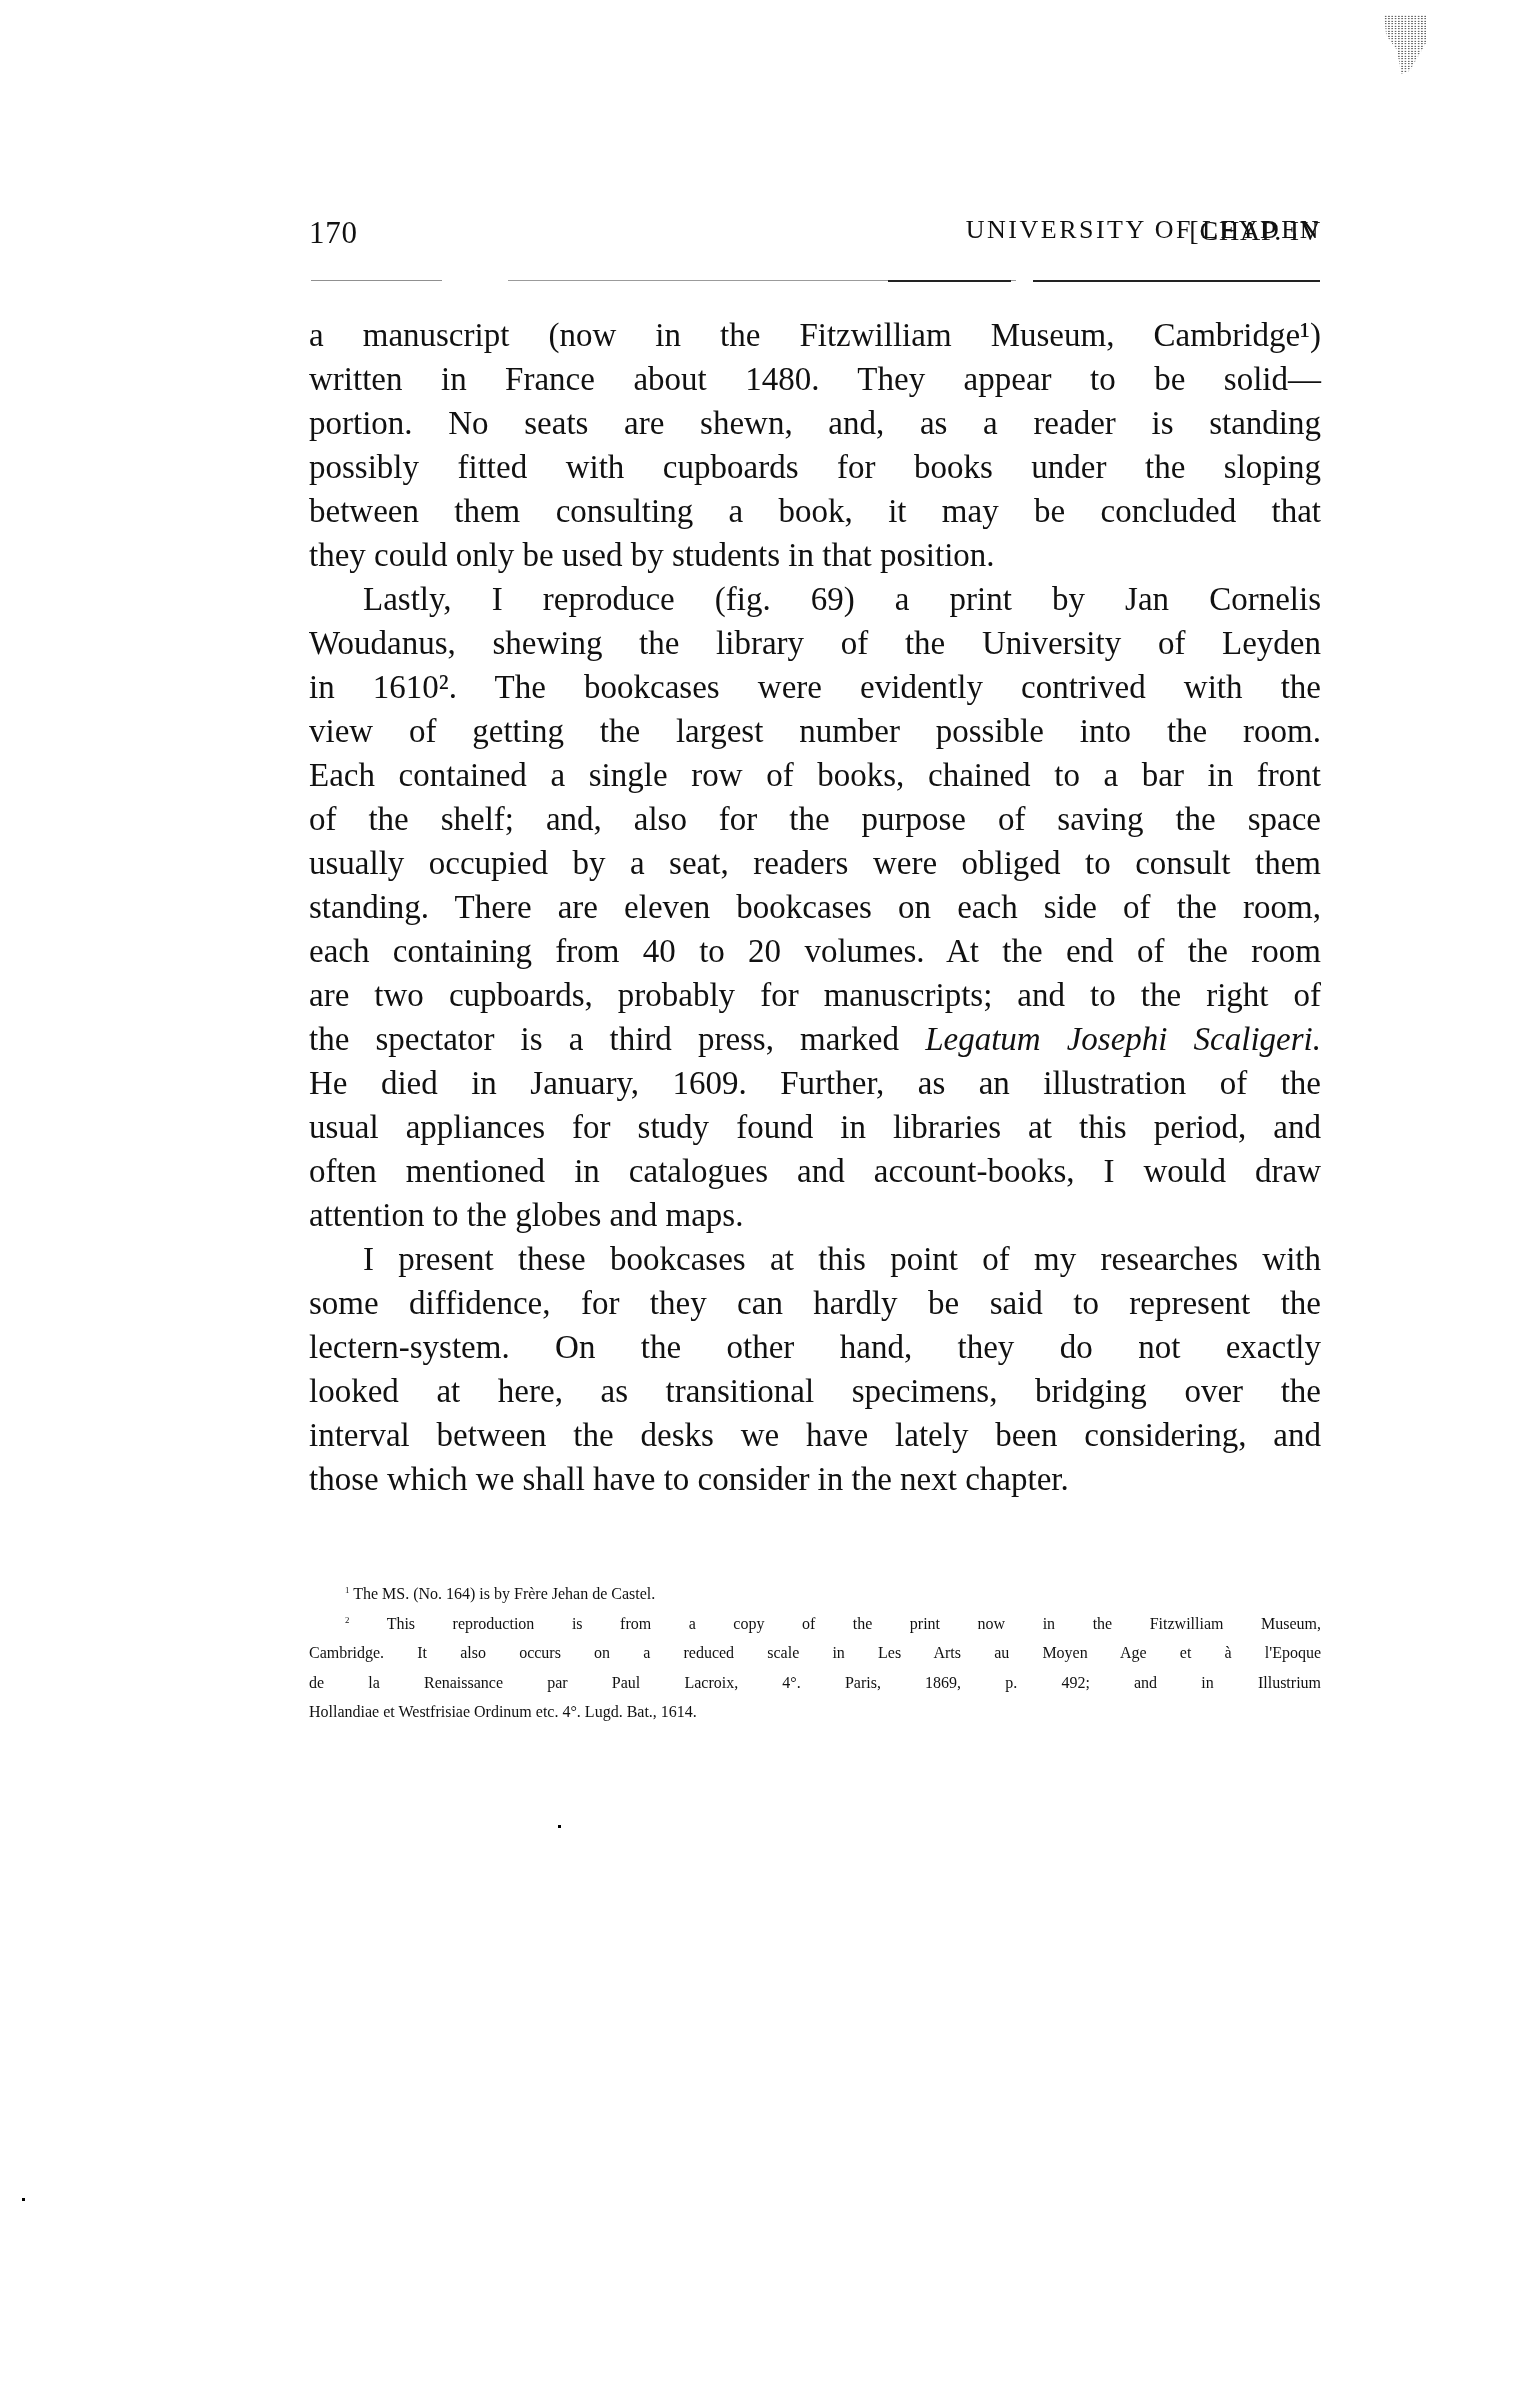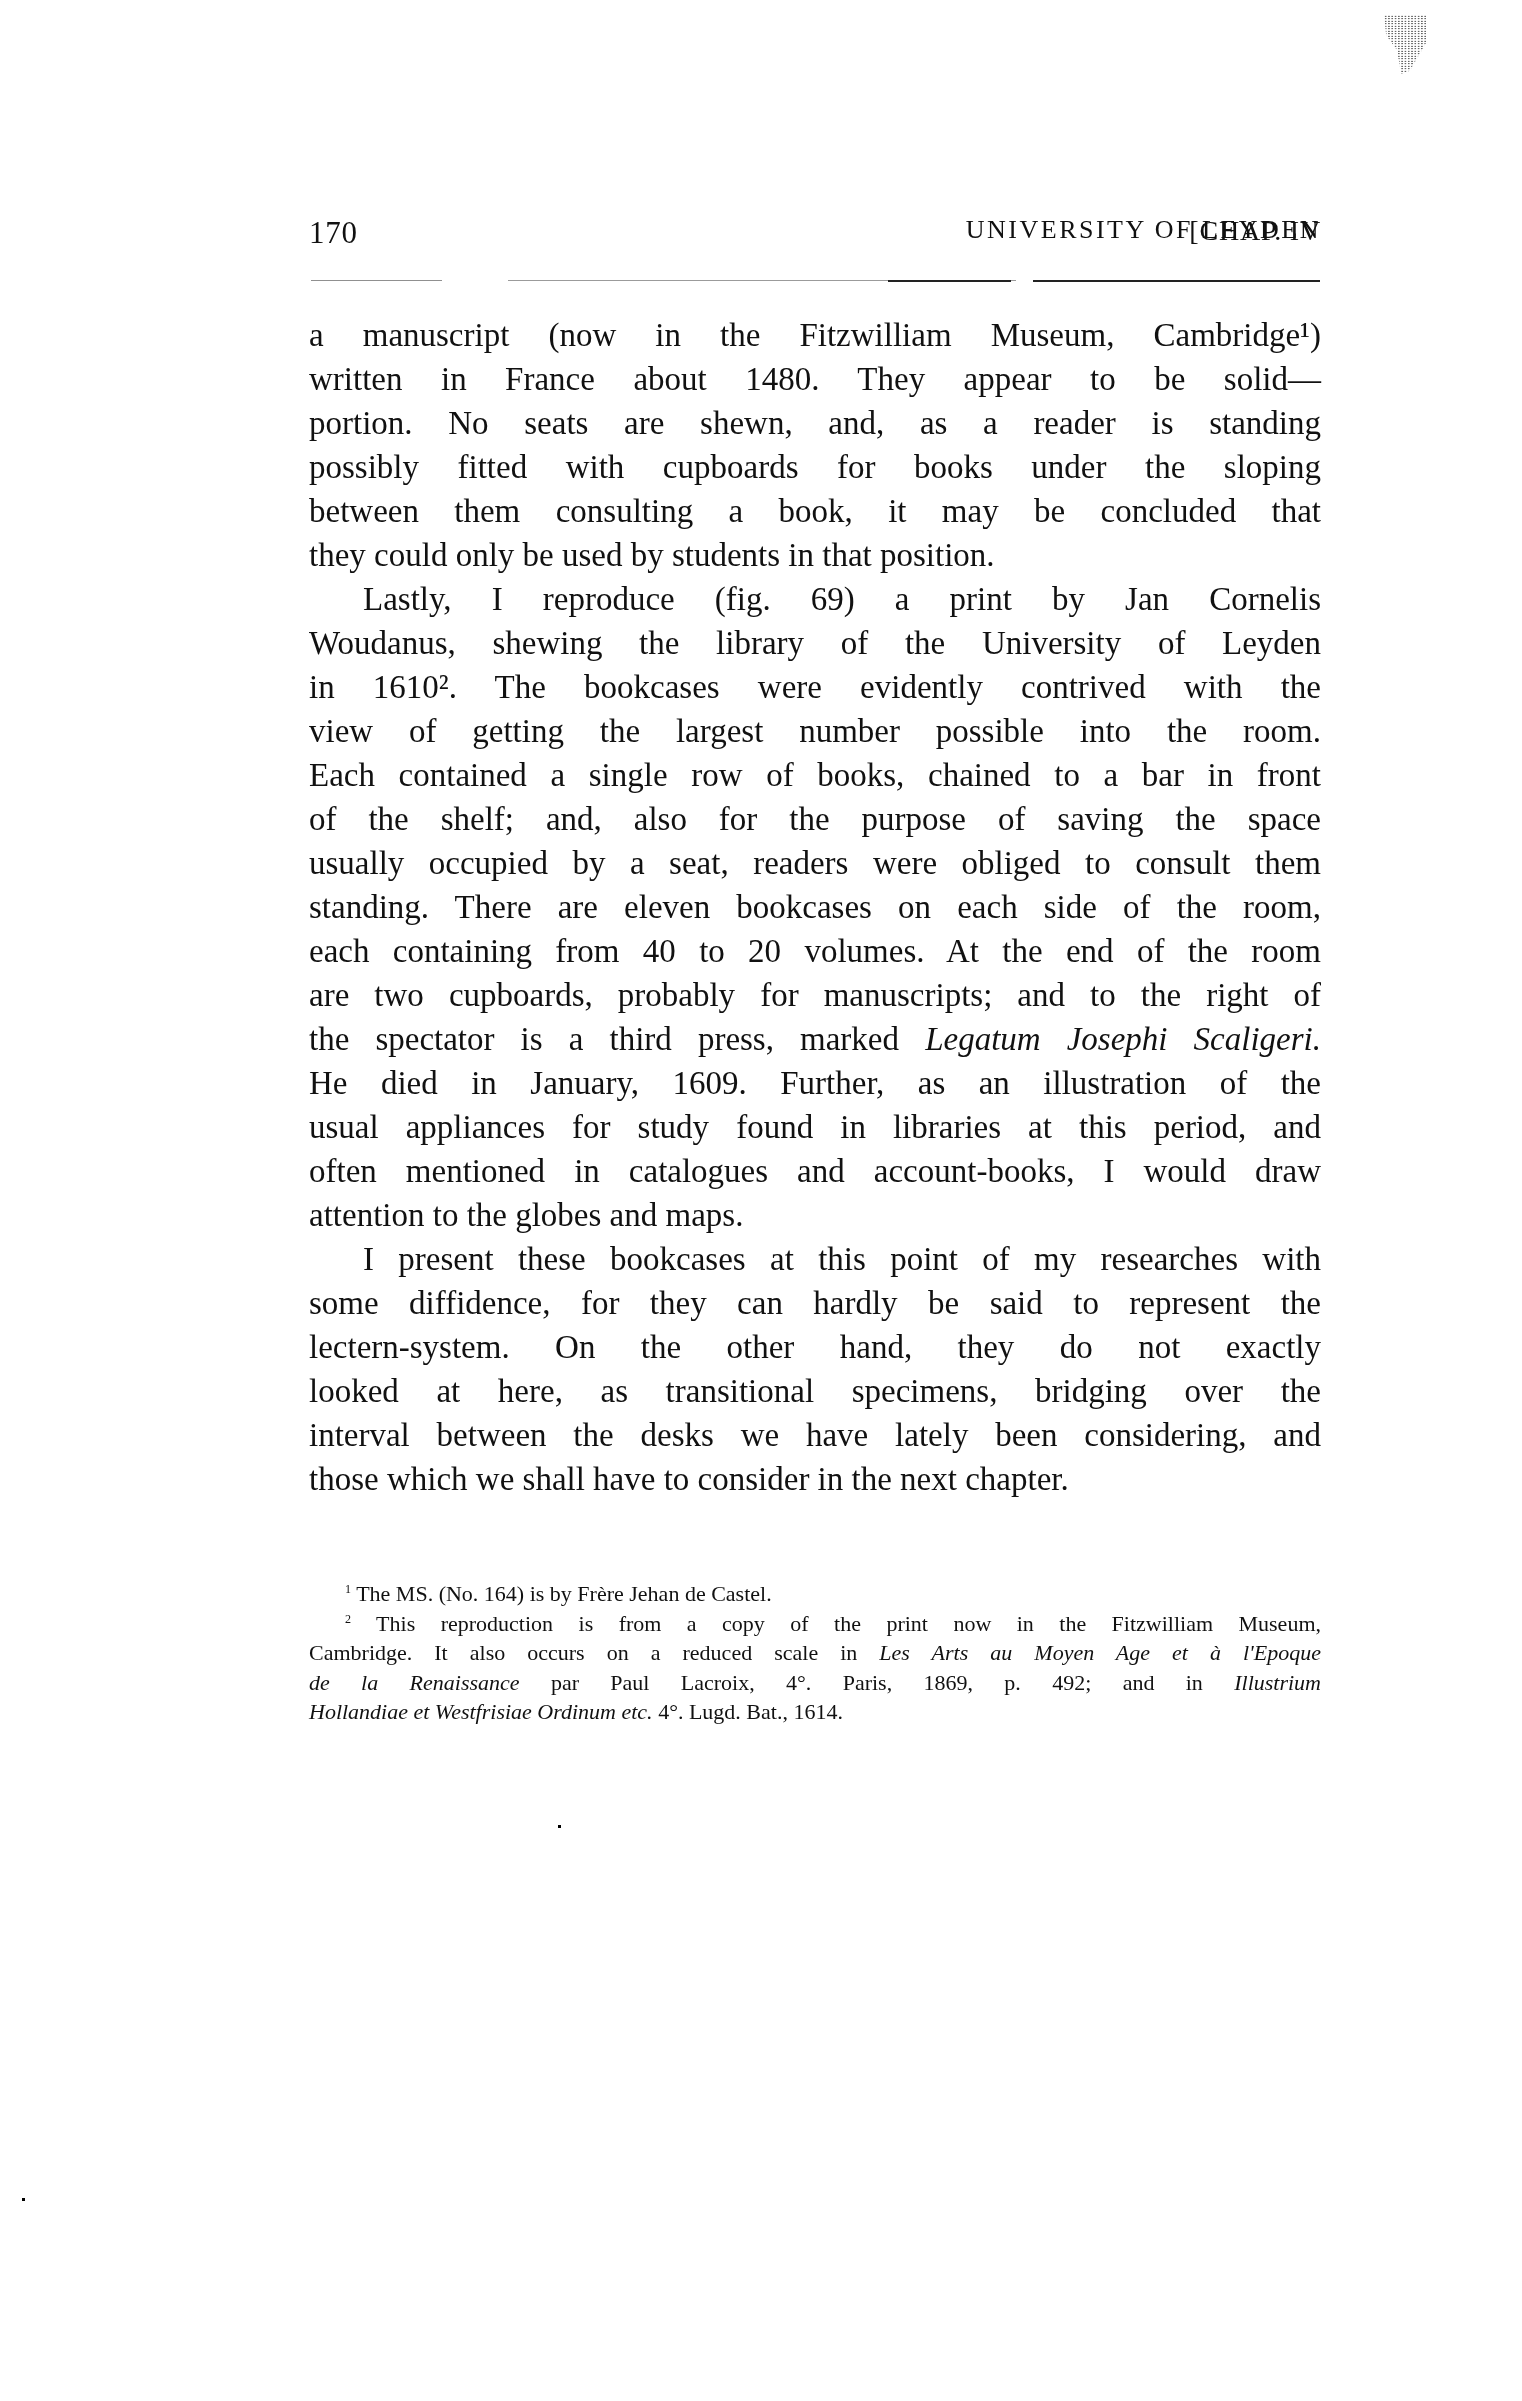--- a/index.html
+++ b/index.html
@@ -22,24 +22,24 @@
   .rule.d { left: 1033px; width: 287px; }
 
   .body-text { position: absolute; left: 309px; width: 1012px; top: 313px; }
   .line { height: 44px; line-height: 44px; font-size: 33px; text-align: justify; text-align-last: justify; white-space: nowrap; overflow: visible; }
   .line.last { text-align-last: left; }
   .line.indent { padding-left: 54px; }
   .line span.i { font-style: italic; }
   sup { font-size: 0.55em; line-height: 0; vertical-align: 0.7em; }
 
   .footnotes { position: absolute; left: 309px; width: 1012px; top: 1579px; }
-  .fline { height: 29.5px; line-height: 29.5px; font-size: 22px; text-align: justify; text-align-last: justify; white-space: nowrap; }
+  .fline { height: 29.5px; line-height: 29.5px; font-size: 16px; text-align: justify; text-align-last: justify; white-space: nowrap; }
   .fline.last { text-align-last: left; }
   .fline.indent { padding-left: 36px; }
-  .fline .i { font-style: italic; }
+  .fline .i { }
 
   .speck { position: absolute; width: 3.3px; height: 3.3px; background: #000; }
 </style>
 </head>
 <body>
 
 <div class="thumb-mark"></div>
 
 <div class="running-head">
   <span class="pageno">170</span>

